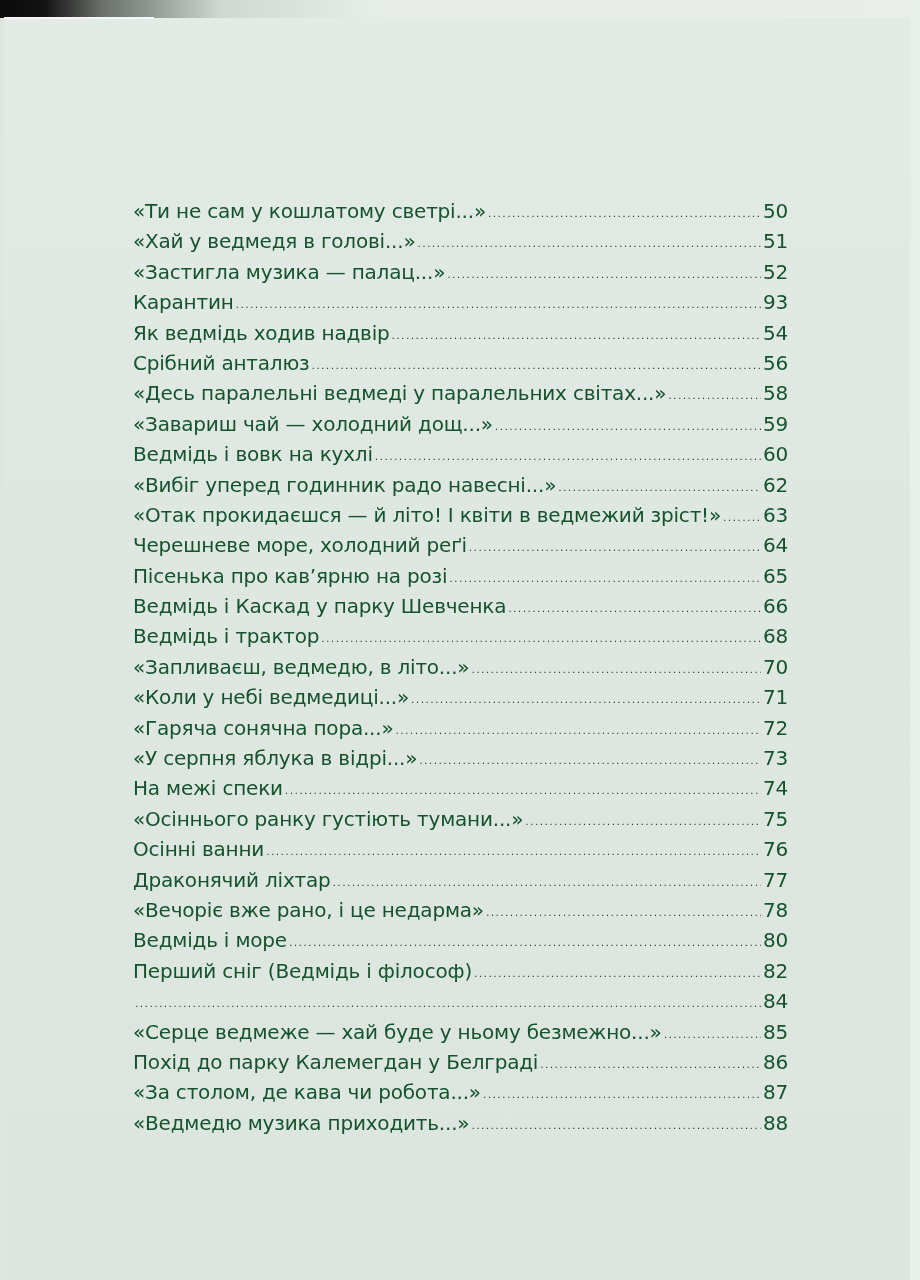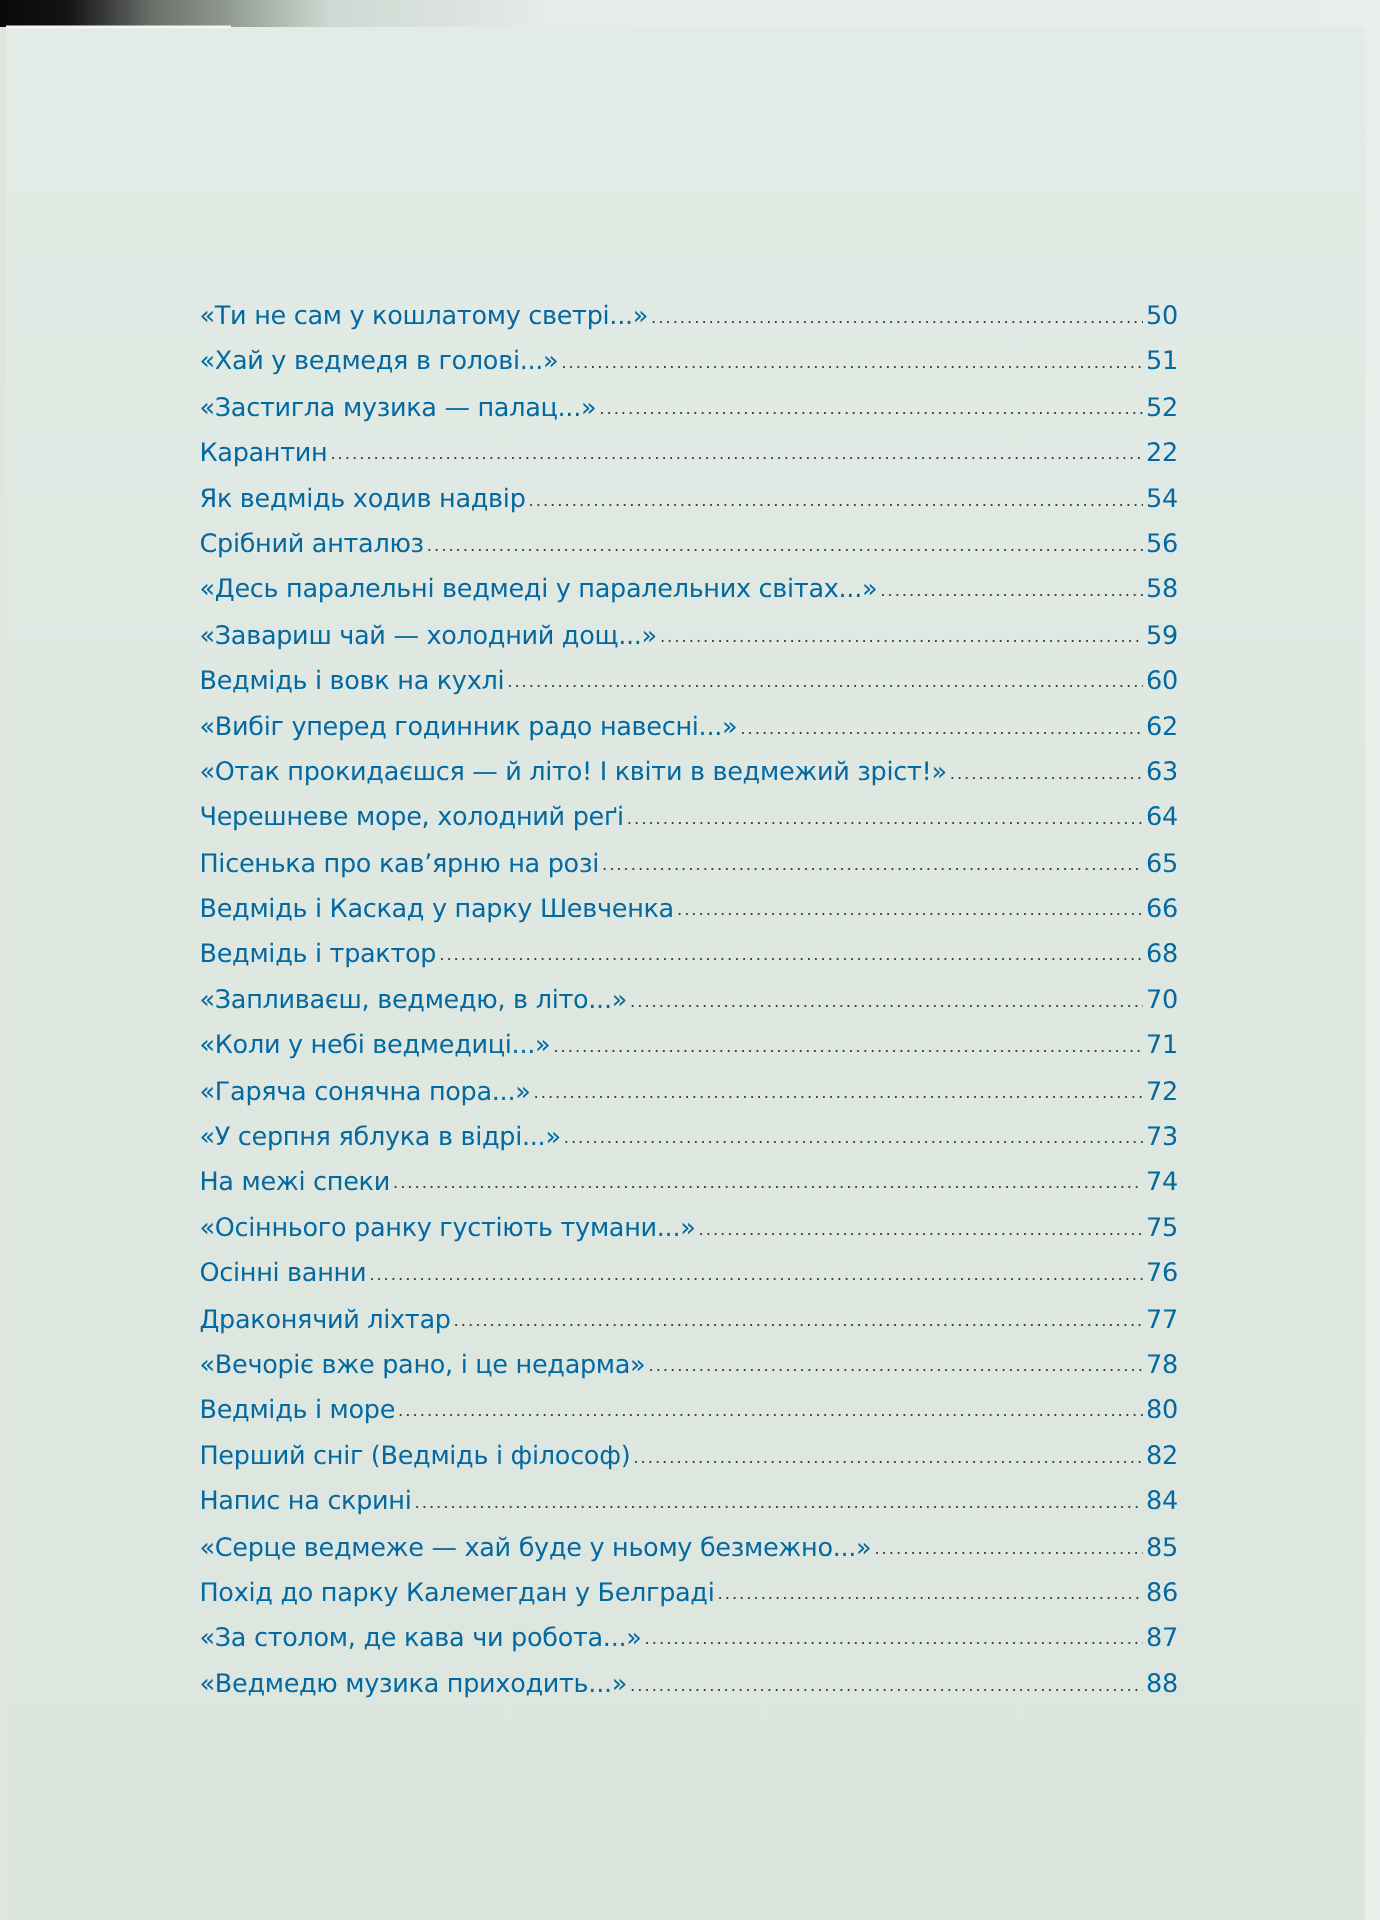--- a/index.html
+++ b/index.html
@@ -53,22 +53,22 @@
       width: 655px;
     }
     .toc-entry {
       display: block;
     }
     .toc-line {
       display: flex;
       align-items: baseline;
       height: 30.4px;
       line-height: 30.4px;
-      font-size: 17px;
-      color: #0369a1;
+      font-size: 20px;
+      color: #14532d;
       letter-spacing: -0.2px;
     }
     .toc-title {
       white-space: nowrap;
       flex: 0 0 auto;
     }
     .toc-leader {
       flex: 1 1 auto;
       overflow: hidden;
       white-space: nowrap;
@@ -115,21 +115,21 @@
       <div class="toc-line">
         <span class="toc-title">«Застигла музика — палац...»</span>
         <span class="toc-leader"></span>
         <span class="toc-page">52</span>
       </div>
     </div>
   <div class="toc-entry">
       <div class="toc-line">
         <span class="toc-title">Карантин</span>
         <span class="toc-leader"></span>
-        <span class="toc-page">22</span>
+        <span class="toc-page">93</span>
       </div>
     </div>
   <div class="toc-entry">
       <div class="toc-line">
         <span class="toc-title">Як ведмідь ходив надвір</span>
         <span class="toc-leader"></span>
         <span class="toc-page">54</span>
       </div>
     </div>
   <div class="toc-entry">
@@ -274,21 +274,20 @@
     </div>
   <div class="toc-entry">
       <div class="toc-line">
         <span class="toc-title">Перший сніг (Ведмідь і філософ)</span>
         <span class="toc-leader"></span>
         <span class="toc-page">82</span>
       </div>
     </div>
   <div class="toc-entry">
       <div class="toc-line">
-        <span class="toc-title">Напис на скрині</span>
         <span class="toc-leader"></span>
         <span class="toc-page">84</span>
       </div>
     </div>
   <div class="toc-entry">
       <div class="toc-line">
         <span class="toc-title">«Серце ведмеже — хай буде у ньому безмежно...»</span>
         <span class="toc-leader"></span>
         <span class="toc-page">85</span>
       </div>

